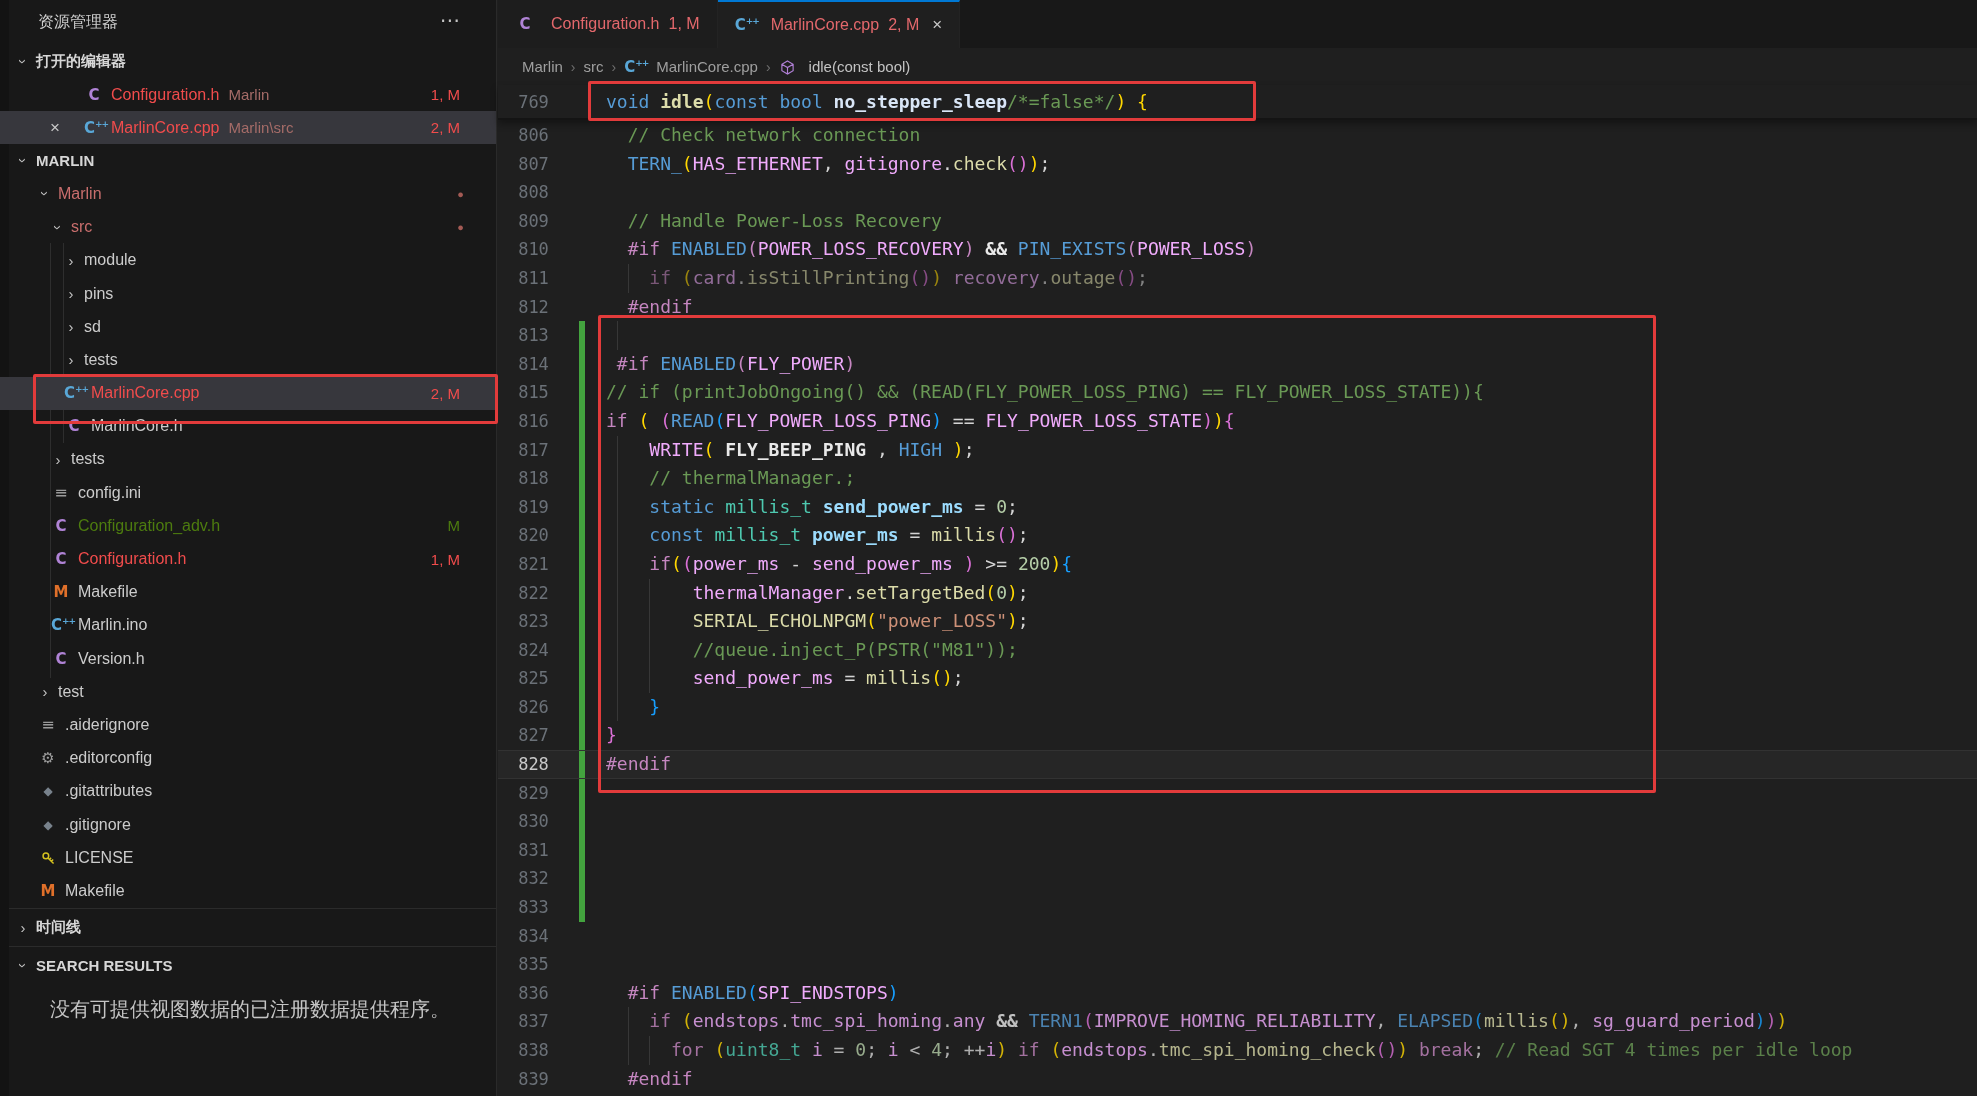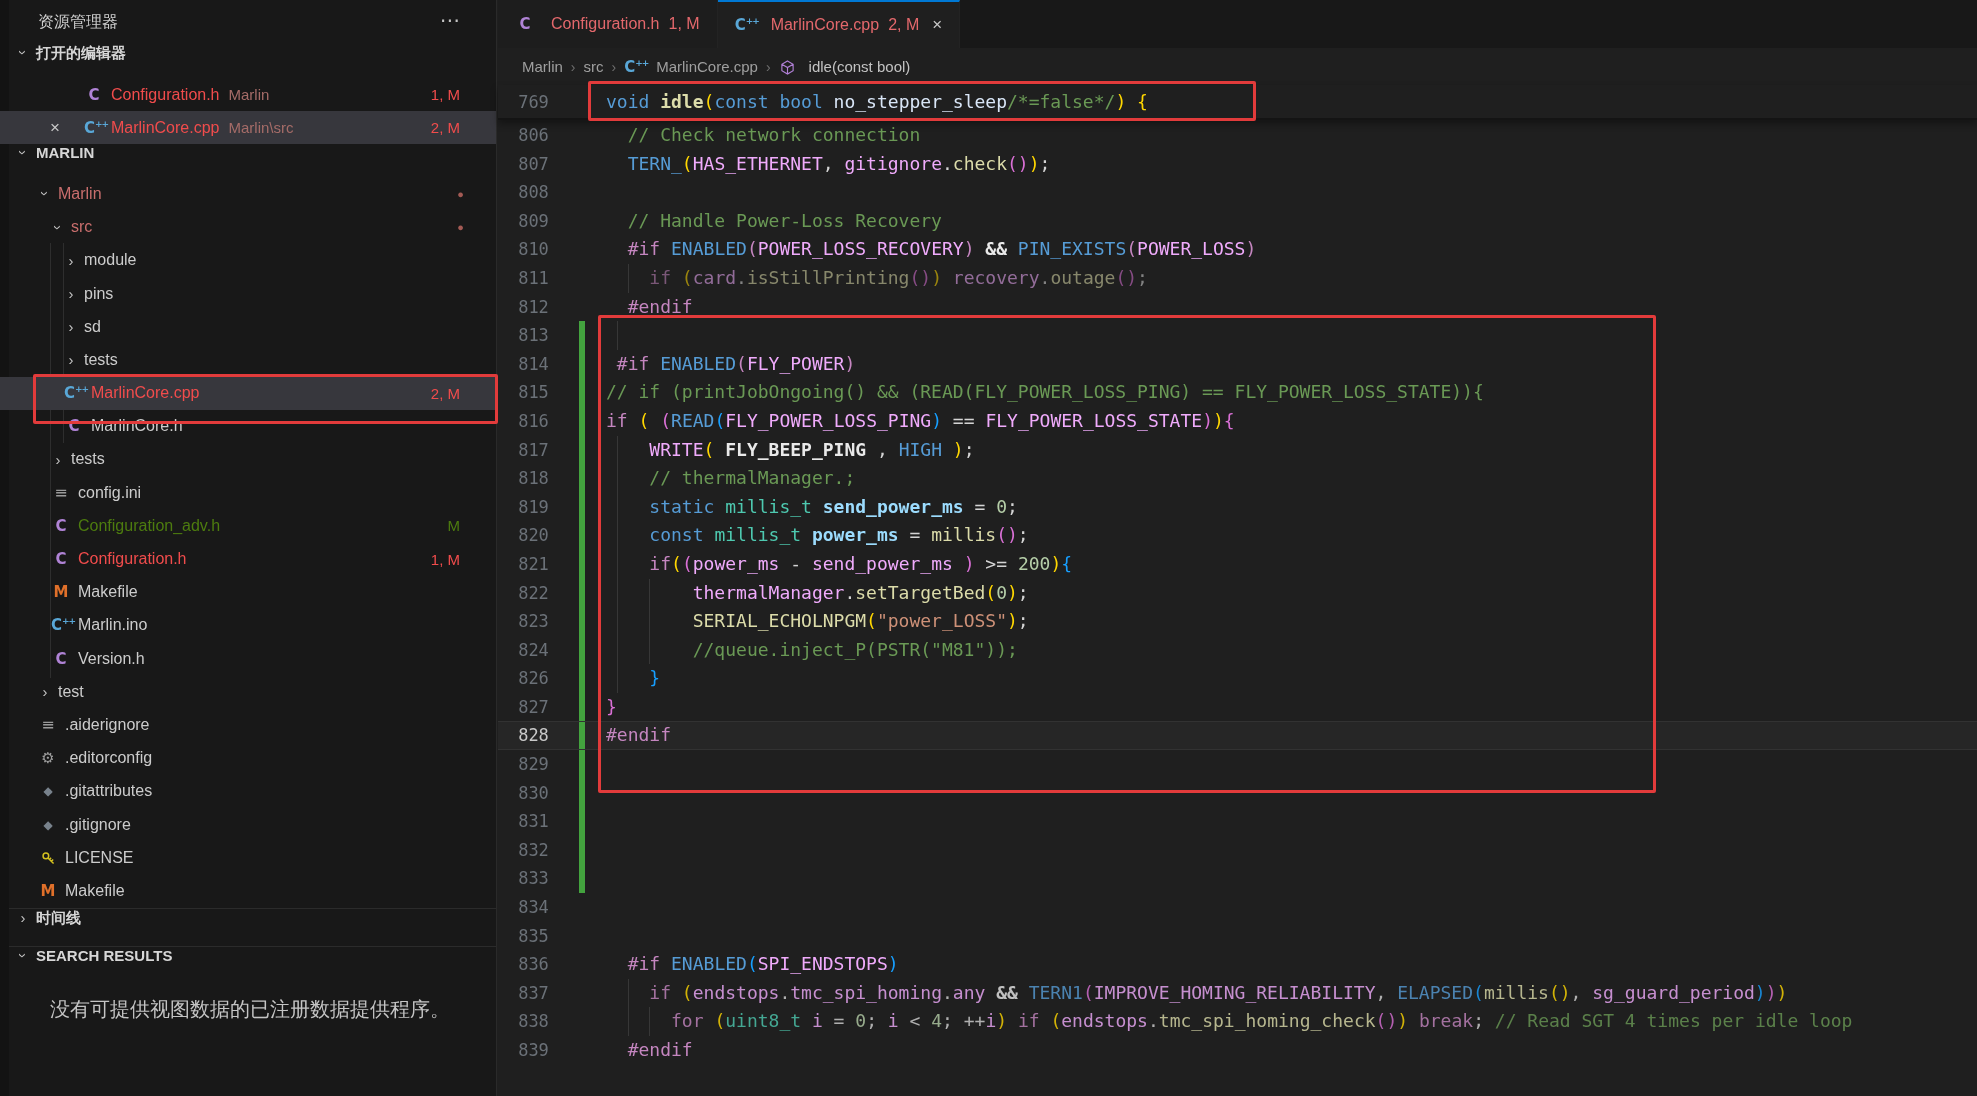--- a/index.html
+++ b/index.html
@@ -4,21 +4,21 @@
 <style>
   html,body{margin:0;padding:0}
   body{position:relative;width:1977px;height:1096px;overflow:hidden;background:#1f1f1f;
        font-family:"Liberation Sans","DejaVu Sans",sans-serif;color:#ccc;-webkit-font-smoothing:antialiased}
 
   
   .sidebar{position:absolute;left:0;top:0;width:497px;height:1096px;background:#181818;border-right:1px solid #2a2a2a;box-sizing:border-box}
   .win-edge{position:absolute;left:0;top:0;width:9px;height:1096px;background:#131313}
   .sb-header{height:44px;display:flex;align-items:center;padding-left:38px;font-size:16px;color:#cfcfcf;position:relative}
   .more{position:absolute;right:34px;top:8px;font-size:20px;color:#c5c5c5;cursor:pointer;letter-spacing:2px}
-  .sec-header{height:34px;display:flex;align-items:flex-start;font-weight:bold;font-size:15px;color:#d7d7d7;padding-left:16px;gap:6px}
+  .sec-header{height:34px;display:flex;align-items:center;font-weight:bold;font-size:15px;color:#d7d7d7;padding-left:16px;gap:6px}
   .sec-header.tall{height:33px}
   .chev{display:inline-block;font-size:15px;color:#c5c5c5;width:14px;text-align:center;font-weight:normal}
   .chev.down{transform:rotate(90deg)}
   .row{height:33.2px;display:flex;align-items:center;position:relative;font-size:16px;box-sizing:border-box}
   .row.sel{background:#37373d}
   .row .close-slot{width:34px;padding-left:50px;flex:none;color:#c8c8c8;font-size:17px}
   .fi{display:inline-block;width:20px;flex:none;text-align:center;font-weight:bold;font-size:15px;margin-right:7px;font-family:"DejaVu Sans",sans-serif}
   .fi-c{color:#b083d6}
   .fi-cpp{color:#59a7d7}
   .fi-cpp .pp{font-size:9px;vertical-align:super;letter-spacing:-1px}
@@ -69,21 +69,21 @@
   .tk-fn{color:#DCDCAA}
   .tk-fnb{color:#DCDCAA;font-weight:bold}
   .tk-va{color:#f0abfc}
   .tk-vb{color:#9CDCFE;font-weight:bold}
   .tk-ty{color:#4EC9B0}
   .tk-nu{color:#B5CEA8}
   .tk-st{color:#CE9178}
   .tk-cm{color:#6A9955}
   .tk-op{color:#d4d4d4}
   .tk-wh{color:#e9e9e9;font-weight:bold}
-  .tk-pa{color:#d9e6f7;font-weight:normal}
+  .tk-pa{color:#d9e6f7;font-weight:bold}
   .tk-b1{color:#FFD700}
   .tk-b2{color:#DA70D6}
   .tk-b3{color:#179FFF}
 
   
   .rb{position:absolute;border:3px solid #e23b3b;border-radius:2px;pointer-events:none;z-index:60;box-sizing:border-box}
   .rb1{left:588px;top:81px;width:668px;height:40px}
   .rb2{left:33px;top:374px;width:465px;height:50px}
   .rb3{left:598px;top:315px;width:1058px;height:478px}
 
@@ -286,20 +286,21 @@
       <div class="cline"><span class="gut">815</span><span class="diffbar"></span><span class="ctext"><span class="tk-cm">// if (printJobOngoing() &amp;&amp; (READ(FLY_POWER_LOSS_PING) == FLY_POWER_LOSS_STATE)){</span></span></div>
       <div class="cline"><span class="gut">816</span><span class="diffbar"></span><span class="ctext"><span class="tk-ct">if</span><span class="tk-op"> </span><span class="tk-b1">(</span><span class="tk-op"> </span><span class="tk-b2">(</span><span class="tk-kw">READ</span><span class="tk-b3">(</span><span class="tk-va">FLY_POWER_LOSS_PING</span><span class="tk-b3">)</span><span class="tk-op"> == </span><span class="tk-va">FLY_POWER_LOSS_STATE</span><span class="tk-b2">)</span><span class="tk-b1">)</span><span class="tk-b2">{</span></span></div>
       <div class="cline"><span class="gut">817</span><span class="diffbar"></span><span class="iguide" style="left: 118.84px;"></span><span class="ctext"><span class="tk-va">    WRITE</span><span class="tk-b1">( </span><span class="tk-wh">FLY_BEEP_PING</span><span class="tk-op"> , </span><span class="tk-kw">HIGH</span><span class="tk-b1"> )</span><span class="tk-op">;</span></span></div>
       <div class="cline"><span class="gut">818</span><span class="diffbar"></span><span class="iguide" style="left: 118.84px;"></span><span class="ctext"><span class="tk-cm">    // thermalManager.;</span></span></div>
       <div class="cline"><span class="gut">819</span><span class="diffbar"></span><span class="iguide" style="left: 118.84px;"></span><span class="ctext"><span class="tk-kw">    static </span><span class="tk-ty">millis_t </span><span class="tk-vb">send_power_ms</span><span class="tk-op"> = </span><span class="tk-nu">0</span><span class="tk-op">;</span></span></div>
       <div class="cline"><span class="gut">820</span><span class="diffbar"></span><span class="iguide" style="left: 118.84px;"></span><span class="ctext"><span class="tk-kw">    const </span><span class="tk-ty">millis_t </span><span class="tk-vb">power_ms</span><span class="tk-op"> = </span><span class="tk-fn">millis</span><span class="tk-b2">()</span><span class="tk-op">;</span></span></div>
       <div class="cline"><span class="gut">821</span><span class="diffbar"></span><span class="iguide" style="left: 118.84px;"></span><span class="ctext"><span class="tk-ct">    if</span><span class="tk-b1">(</span><span class="tk-b2">(</span><span class="tk-va">power_ms</span><span class="tk-op"> - </span><span class="tk-va">send_power_ms</span><span class="tk-op"> </span><span class="tk-b2">)</span><span class="tk-op"> &gt;= </span><span class="tk-nu">200</span><span class="tk-b1">)</span><span class="tk-b3">{</span></span></div>
       <div class="cline"><span class="gut">822</span><span class="diffbar"></span><span class="iguide" style="left: 118.84px;"></span><span class="iguide" style="left: 151.36px;"></span><span class="ctext"><span class="tk-va">        thermalManager</span><span class="tk-op">.</span><span class="tk-fn">setTargetBed</span><span class="tk-b1">(</span><span class="tk-nu">0</span><span class="tk-b1">)</span><span class="tk-op">;</span></span></div>
       <div class="cline"><span class="gut">823</span><span class="diffbar"></span><span class="iguide" style="left: 118.84px;"></span><span class="iguide" style="left: 151.36px;"></span><span class="ctext"><span class="tk-fn">        SERIAL_ECHOLNPGM</span><span class="tk-b1">(</span><span class="tk-st">"power_LOSS"</span><span class="tk-b1">)</span><span class="tk-op">;</span></span></div>
       <div class="cline"><span class="gut">824</span><span class="diffbar"></span><span class="iguide" style="left: 118.84px;"></span><span class="iguide" style="left: 151.36px;"></span><span class="ctext"><span class="tk-cm">        //queue.inject_P(PSTR("M81"));</span></span></div>
+      <div class="cline"><span class="gut">825</span><span class="diffbar"></span><span class="iguide" style="left: 118.84px;"></span><span class="iguide" style="left: 151.36px;"></span><span class="ctext"><span class="tk-va">        send_power_ms</span><span class="tk-op"> = </span><span class="tk-fn">millis</span><span class="tk-b1">()</span><span class="tk-op">;</span></span></div>
       <div class="cline"><span class="gut">826</span><span class="diffbar"></span><span class="iguide" style="left: 118.84px;"></span><span class="ctext"><span class="tk-b3">    }</span></span></div>
       <div class="cline"><span class="gut">827</span><span class="diffbar"></span><span class="ctext"><span class="tk-b2">}</span></span></div>
       <div class="cline cur"><span class="gut">828</span><span class="diffbar"></span><span class="ctext"><span class="tk-ct">#endif</span></span></div>
       <div class="cline"><span class="gut">829</span><span class="diffbar"></span><span class="ctext"></span></div>
       <div class="cline"><span class="gut">830</span><span class="diffbar"></span><span class="ctext"></span></div>
       <div class="cline"><span class="gut">831</span><span class="diffbar"></span><span class="ctext"></span></div>
       <div class="cline"><span class="gut">832</span><span class="diffbar"></span><span class="ctext"></span></div>
       <div class="cline"><span class="gut">833</span><span class="diffbar"></span><span class="ctext"></span></div>
       <div class="cline"><span class="gut">834</span><span class="ctext"></span></div>
       <div class="cline"><span class="gut">835</span></div>

